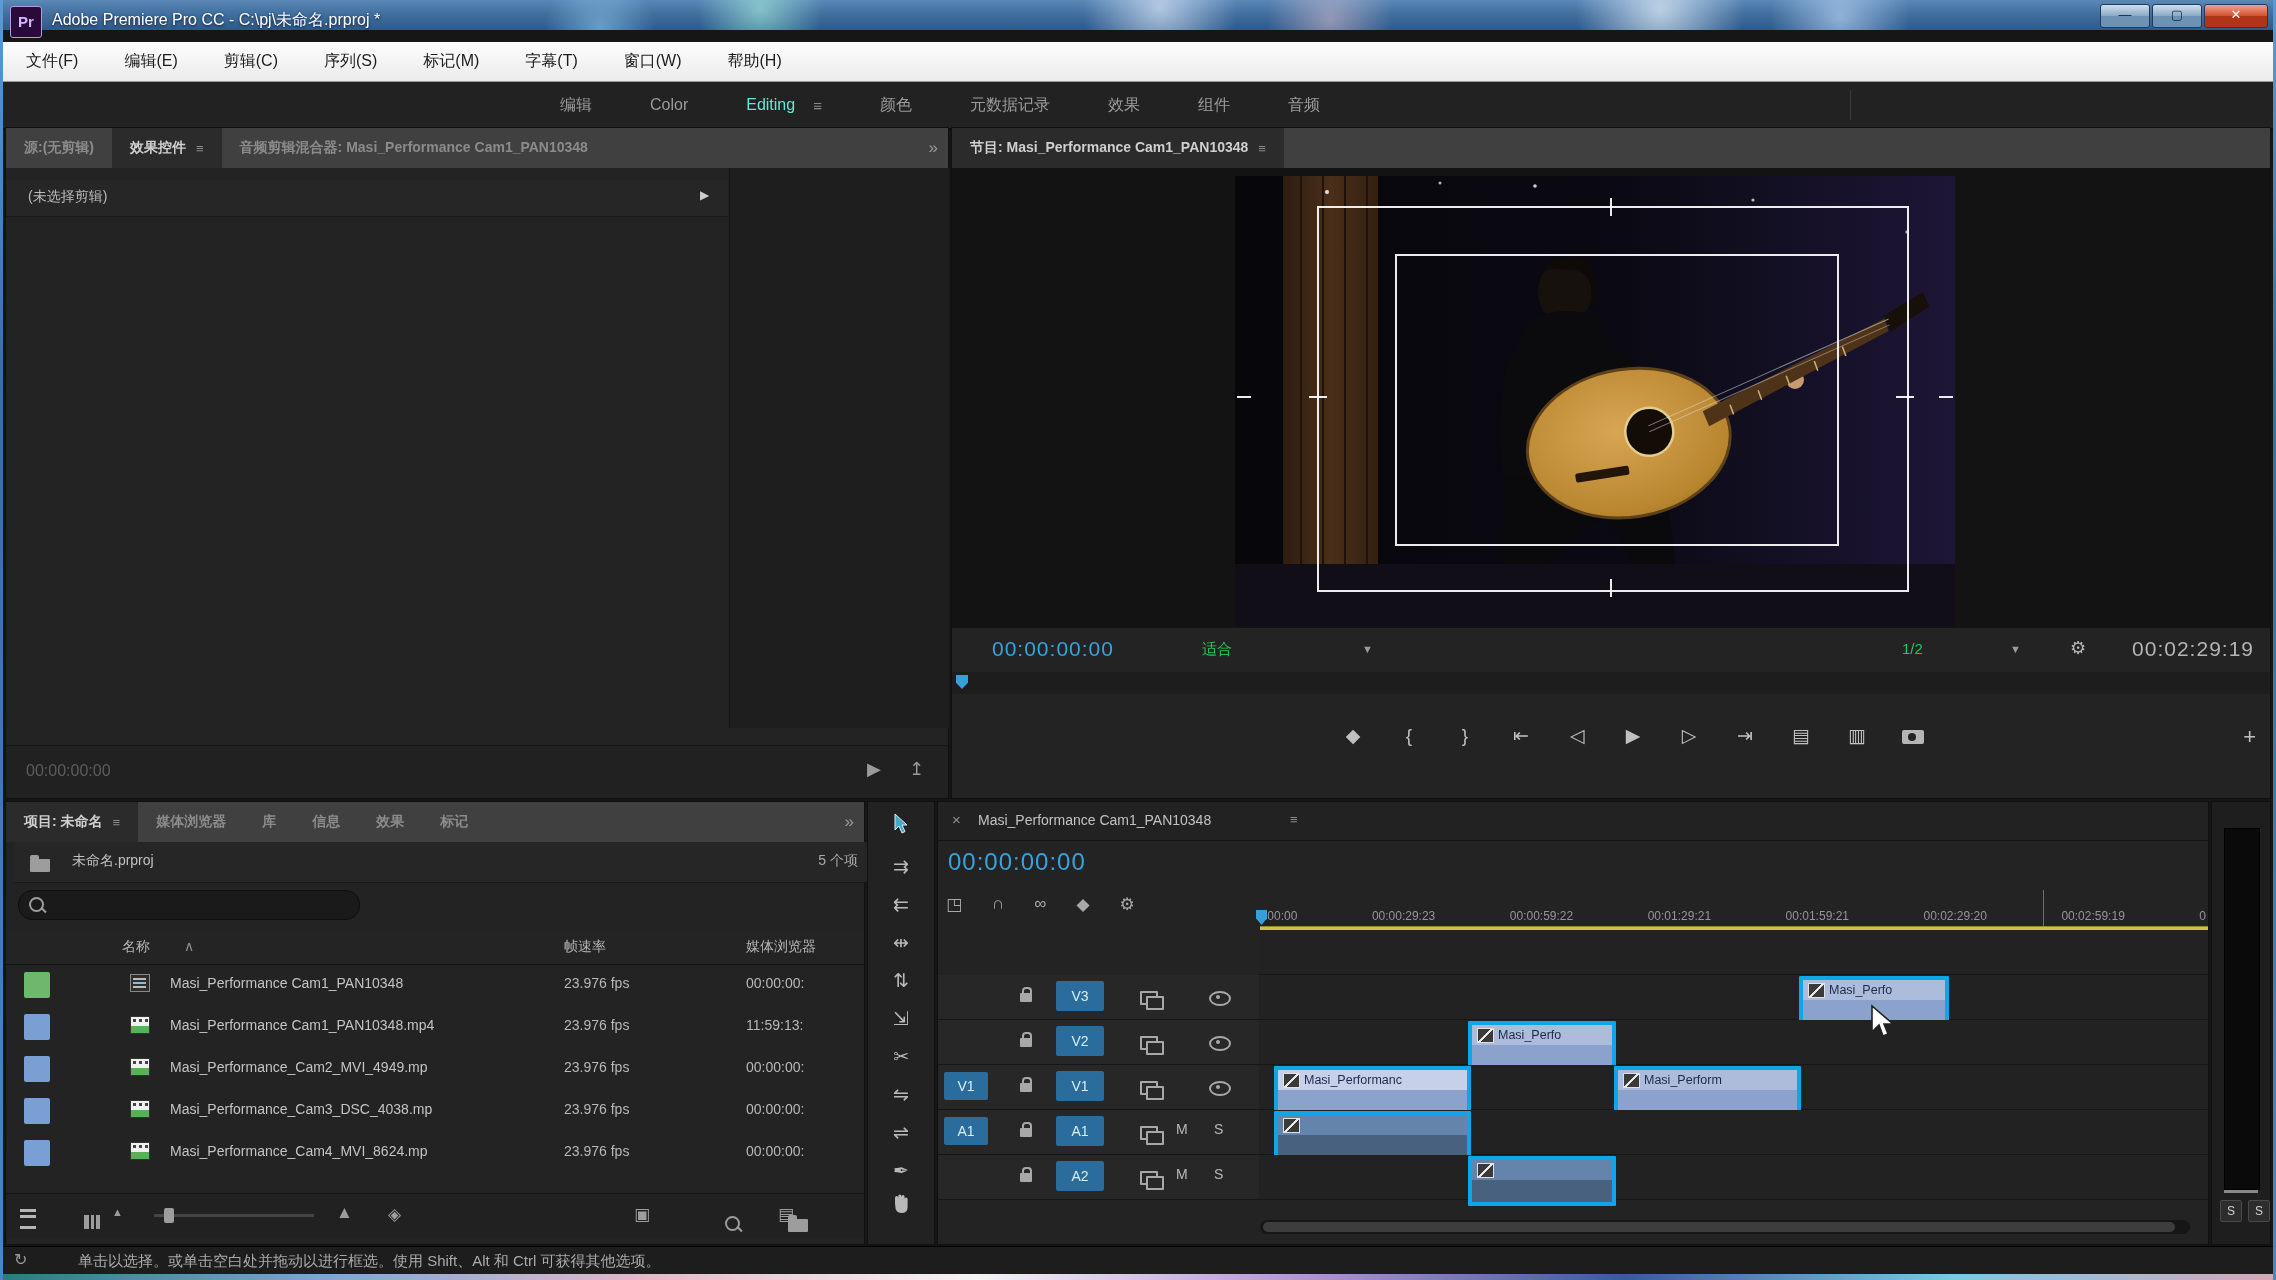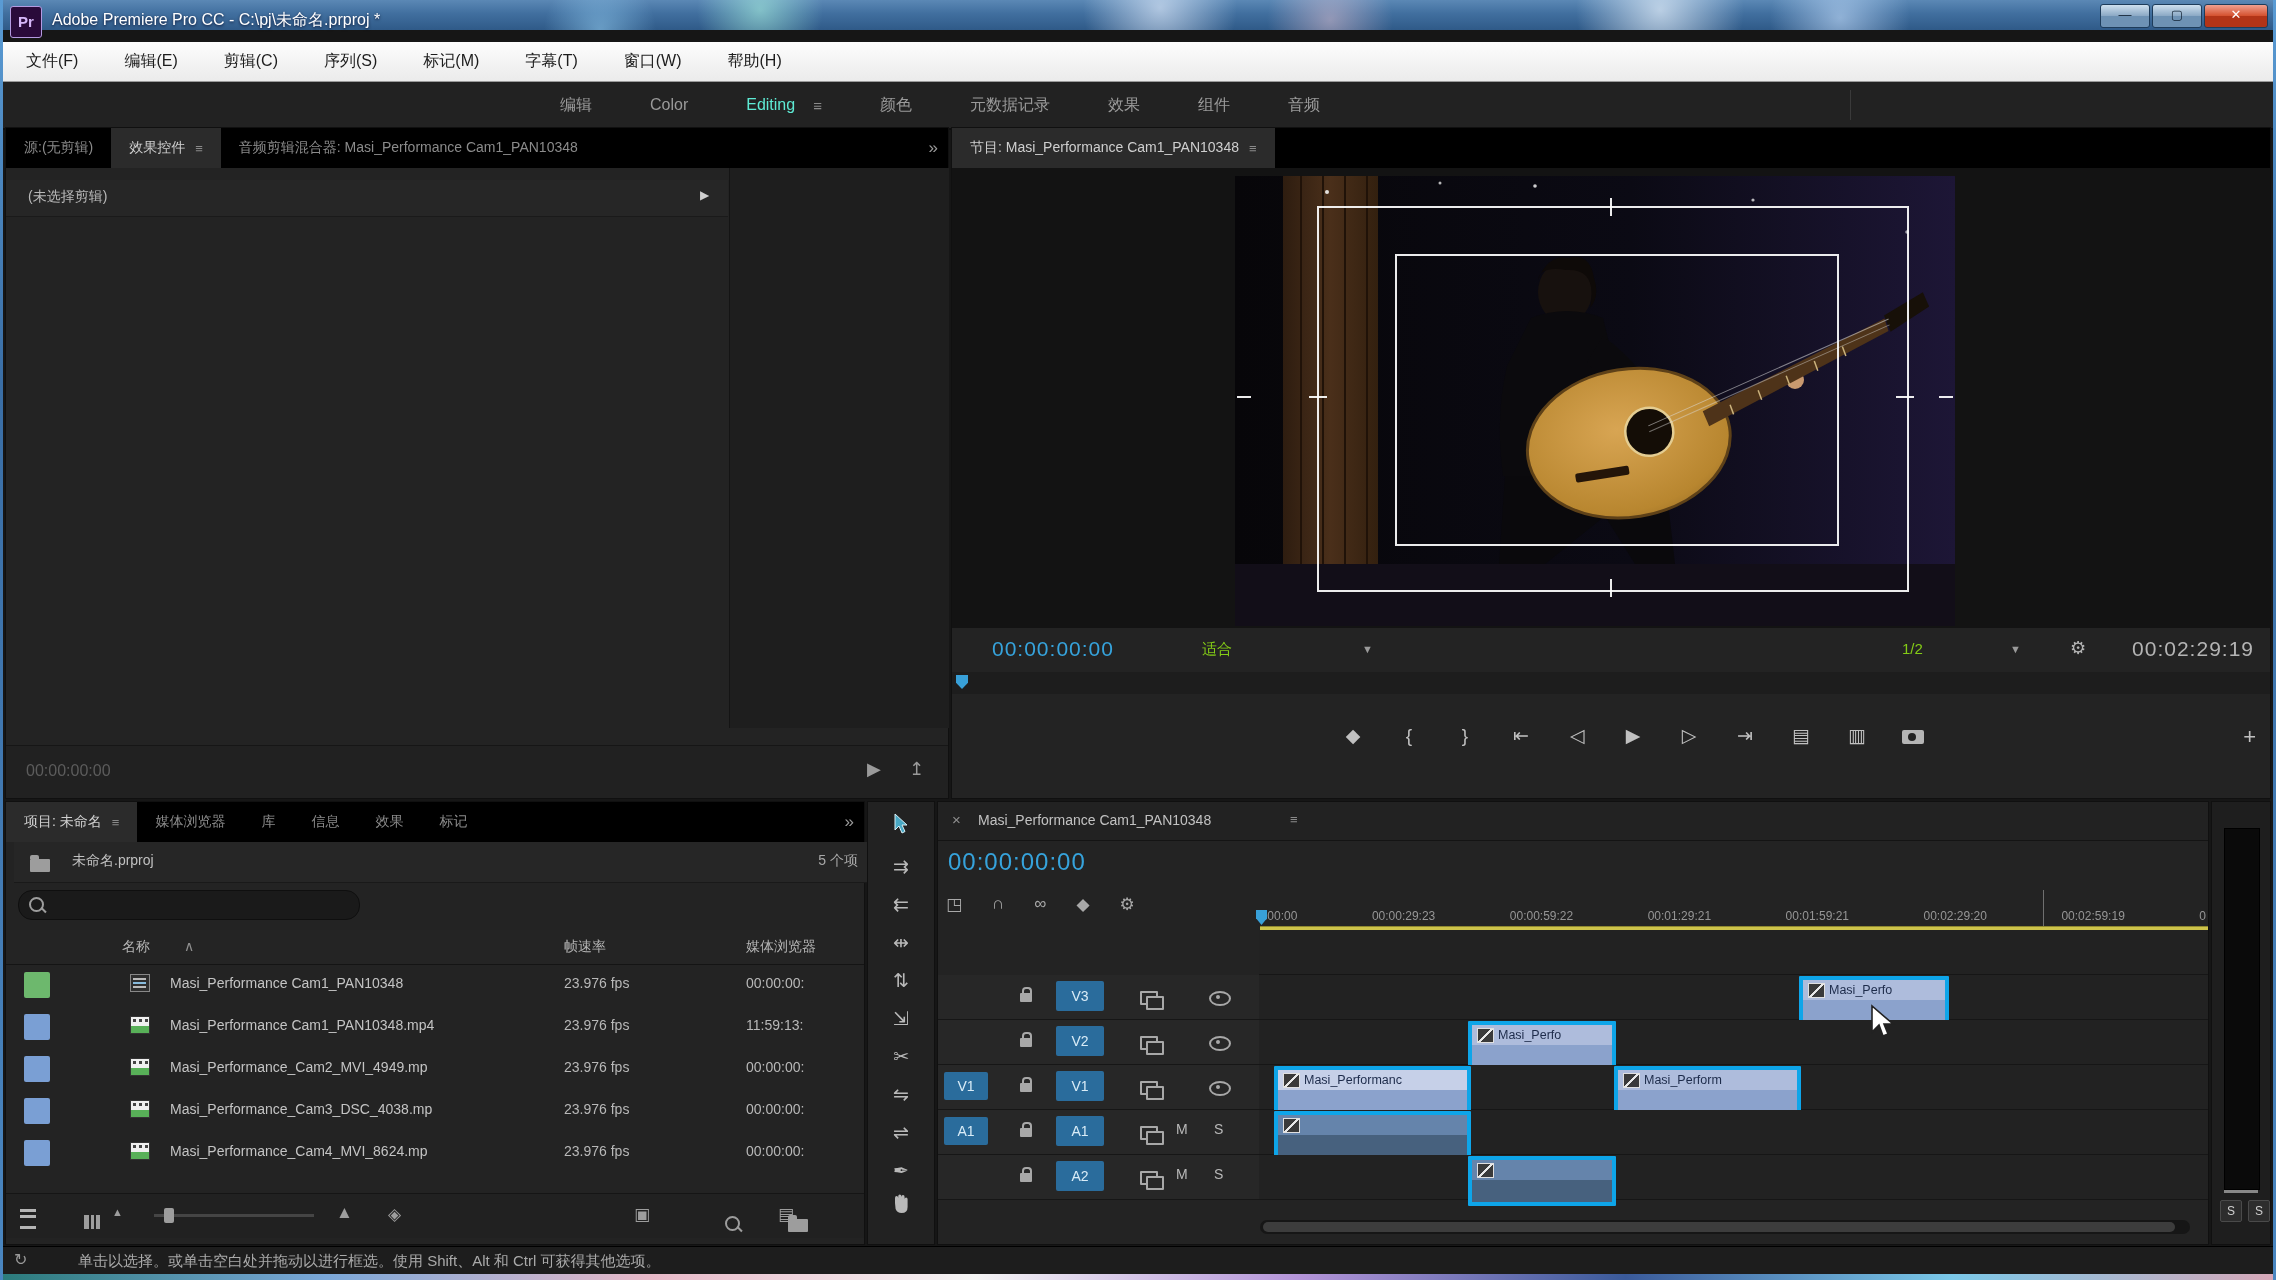--- a/index.html
+++ b/index.html
@@ -32,21 +32,21 @@
 
   .wsbar{left:0;top:82px;width:2276px;height:46px;background:#222;border-bottom:2px solid #0e0e0e;}
   .ws-tabs{position:absolute;left:560px;top:0;height:46px;display:flex;align-items:center;gap:58px;}
   .ws-tab{color:#9a9a9a;font-size:16px;white-space:nowrap;}
   .ws-tab.active{color:#5eead4;}
   .ws-menu{color:#8a8a8a;font-size:15px;margin-left:-40px;}
   .ws-divider{position:absolute;left:1850px;top:8px;width:1px;height:30px;background:#3a3a3a;}
 
   
   .panel{background:#232323;box-shadow:0 0 0 1px #101010;}
-  .ptabs{position:absolute;left:0;top:0;right:0;height:40px;background:#000000;display:flex;align-items:stretch;}
+  .ptabs{position:absolute;left:0;top:0;right:0;height:40px;background:#404040;display:flex;align-items:stretch;font-weight:bold;}
   .ptab{display:flex;align-items:center;padding:0 18px;font-size:14px;color:#8b8b8b;white-space:nowrap;}
   .ptab.active{background:#2b2b2b;color:#cfcfcf;}
   .pmenu{color:#8a8a8a;margin-left:10px;font-size:13px;}
   .overflow{position:absolute;right:10px;top:10px;color:#9a9a9a;font-size:17px;}
 
   
   .fx-panel{left:6px;top:128px;width:942px;height:670px;}
   .fx-row{position:absolute;left:0;top:52px;width:722px;height:36px;background:#262626;border-bottom:1px solid #1a1a1a;}
   .fx-noclip{position:absolute;left:22px;top:8px;font-size:14px;color:#b9b9b9;}
   .fx-expand{position:absolute;left:694px;top:8px;font-size:12px;color:#cfcfcf;}
@@ -57,21 +57,21 @@
 
   
   .pm-panel{left:952px;top:128px;width:1318px;height:670px;}
   .pm-video-zone{position:absolute;left:0;top:40px;width:1318px;height:460px;background:#131313;}
   .pm-video{position:absolute;left:283px;top:8px;width:720px;height:450px;background:#05050a;overflow:hidden;}
   .guide{position:absolute;border:2px solid rgba(255,255,255,.92);}
   .tick{position:absolute;background:rgba(255,255,255,.92);}
   .pm-controls{position:absolute;left:0;top:500px;width:1318px;height:44px;background:#232323;}
   .tc-blue{color:#36a3dc;font-size:21px;letter-spacing:1px;white-space:nowrap;}
   .tc-gray{color:#b4b4b4;font-size:21px;letter-spacing:1px;white-space:nowrap;}
-  .dd-label{color:#84cc16;font-size:15px;}
+  .dd-label{color:#22c55e;font-size:15px;}
   .caret{color:#9a9a9a;font-size:11px;}
   .pm-scrub{position:absolute;left:0;top:544px;width:1318px;height:22px;background:#1d1d1d;border-bottom:1px solid #111;}
   .pm-playhead{position:absolute;left:4px;top:3px;width:12px;height:14px;background:#38a0d8;
     clip-path:polygon(0 0,100% 0,100% 55%,50% 100%,0 55%);}
   .pm-transport{position:absolute;left:0;top:566px;width:1318px;height:104px;background:#232323;}
   .transport-row{position:absolute;left:390px;top:30px;display:flex;gap:34px;align-items:center;color:#c0c0c0;font-size:19px;}
   .tbtn{min-width:22px;text-align:center;}
   .plus-btn{position:absolute;right:14px;top:30px;color:#c0c0c0;font-size:22px;}
 
   

